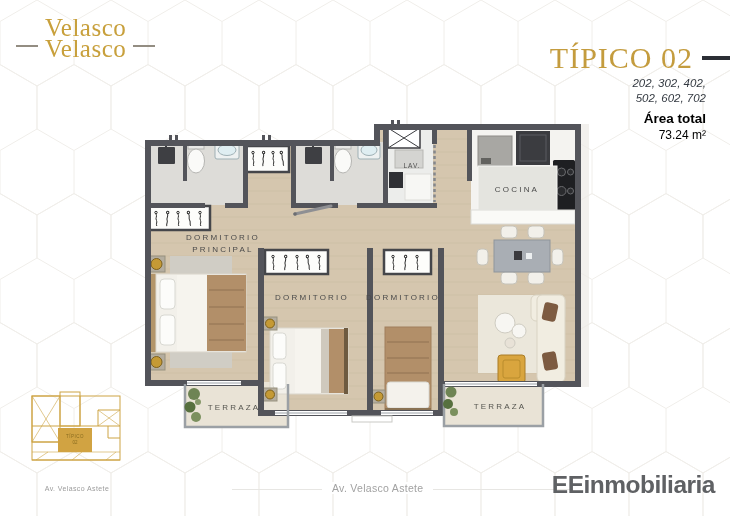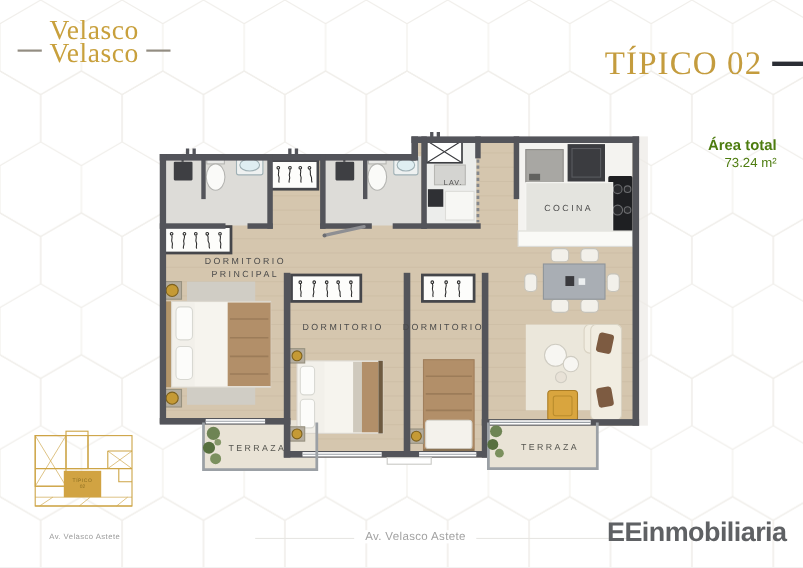--- a/index.html
+++ b/index.html
@@ -12,21 +12,21 @@
   .brand .dash{width:22px;height:2px;background:#938d82;transform:translateY(7px);}
   .brand .names{display:flex;flex-direction:column;align-items:center;line-height:0.82;text-align:right;}
   .brand .nm{font-family:"Liberation Serif",serif;font-size:25px;color:#c8a03c;letter-spacing:0.5px;}
 
   
   .titleRow{position:absolute;top:41px;right:0;display:flex;align-items:center;gap:9px;z-index:2;}
   .titleRow .t{font-family:"Liberation Serif",serif;font-size:30px;color:#c49c3e;letter-spacing:1px;}
   .titleRow .bar{width:28px;height:3.5px;background:#2b2e35;}
   .units{position:absolute;top:76px;right:24px;text-align:right;font-style:italic;font-size:11.5px;
          color:#343a42;line-height:1.3;font-weight:500;z-index:2;}
-  .area{position:absolute;top:124px;right:24px;text-align:right;color:#4d7c0f;z-index:2;}
+  .area{position:absolute;top:111px;right:24px;text-align:right;color:#000000;z-index:2;}
   .area .al{font-weight:bold;font-size:13.5px;}
   .area .av{font-size:12px;margin-top:2px;}
 
   .planwrap{position:absolute;left:145px;top:118px;width:447px;height:314px;z-index:1;}
   .minimapwrap{position:absolute;left:22px;top:380px;width:110px;height:102px;z-index:1;}
   .minicaption{position:absolute;left:22px;top:485px;width:110px;text-align:center;
                font-size:7px;color:#9b9b9b;letter-spacing:0.4px;z-index:2;}
 
   .footline{position:absolute;left:232px;top:489px;width:340px;height:1px;background:#e7e6e3;z-index:1;}
   .street{position:absolute;left:322px;top:482px;font-size:10.5px;color:#a2a2a2;background:#fff;
@@ -62,20 +62,24 @@
     <div class="names">
       <div class="nm">Velasco</div>
       <div class="nm">Velasco</div>
     </div>
     <div class="dash"></div>
   </div>
 
   <div class="titleRow">
     <div class="t">TÍPICO 02</div>
     <div class="bar"></div>
+  </div>
+  <div class="units">
+    <div>202, 302, 402,</div>
+    <div>502, 602, 702</div>
   </div>
   <div class="area">
     <div class="al">Área total</div>
     <div class="av">73.24 m²</div>
   </div>
 
   <div class="planwrap">
   <svg width="447" height="314" viewBox="0 0 447 314" xmlns="http://www.w3.org/2000/svg">
     <defs>
       <clipPath id="woodclip">

